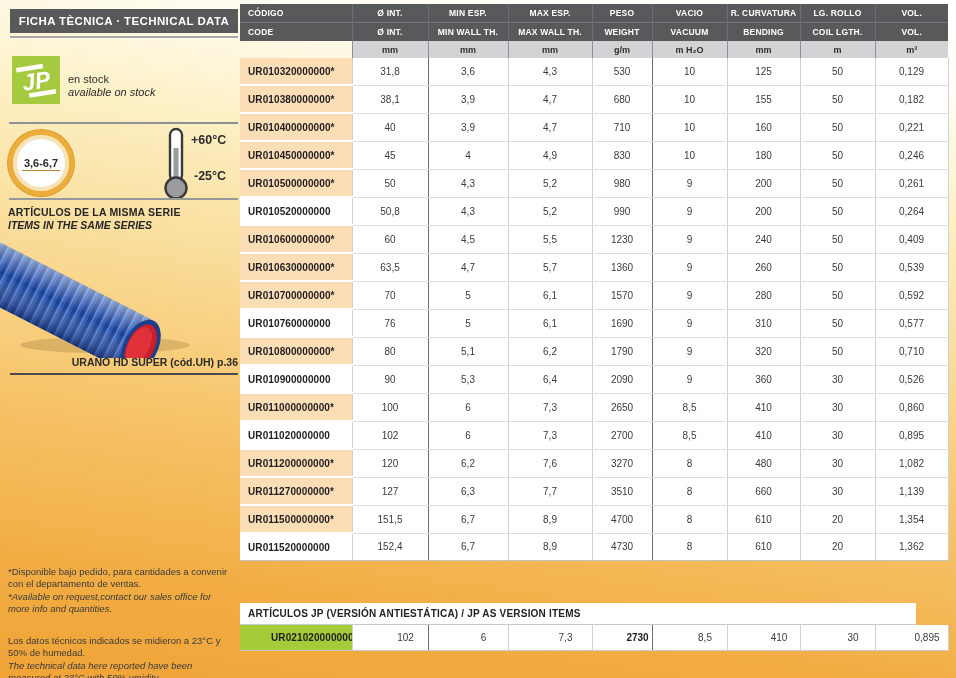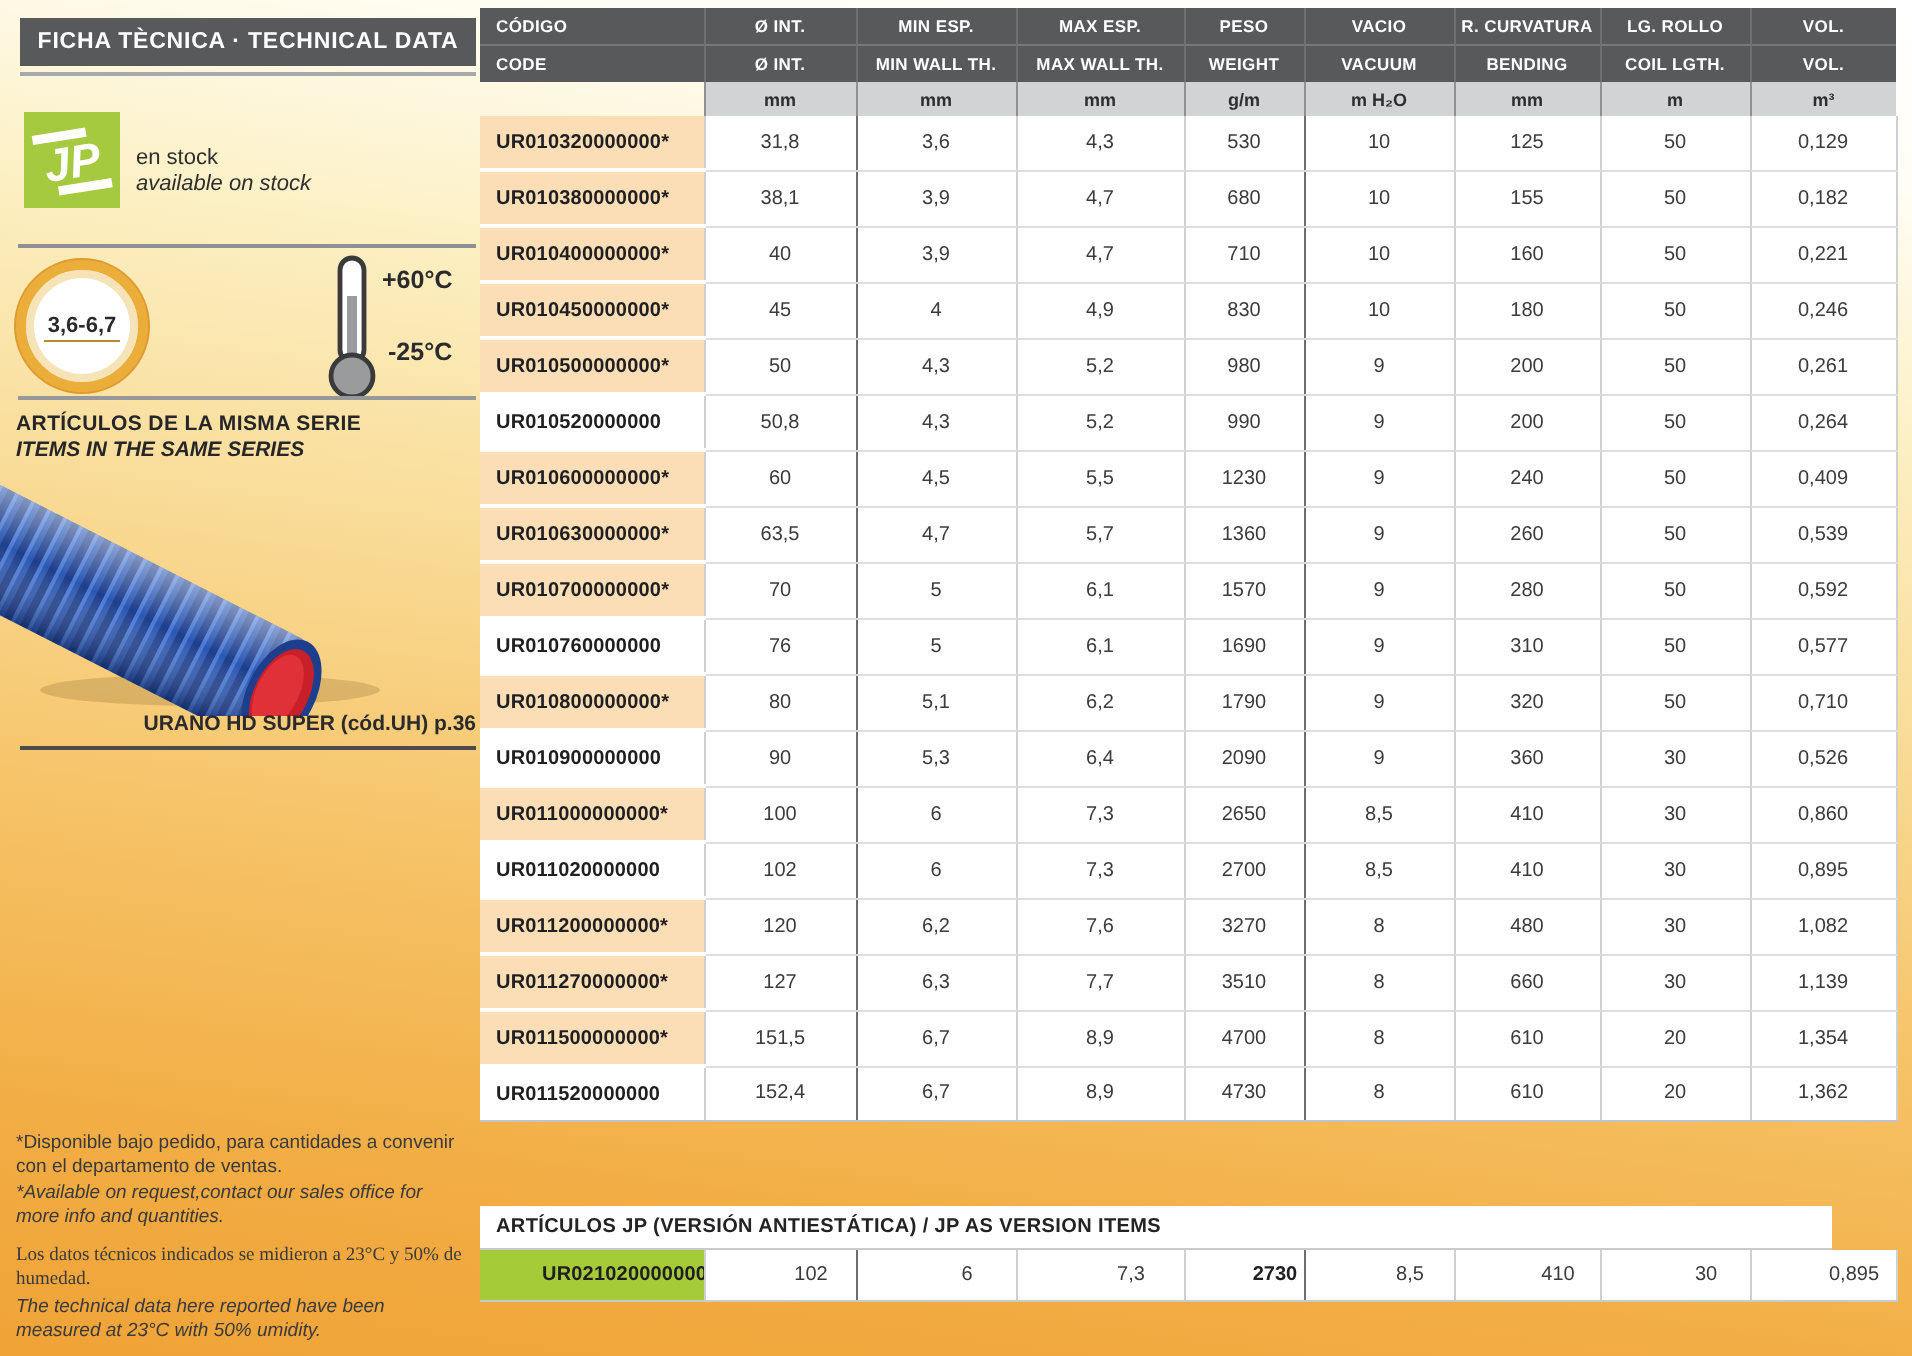--- a/index.html
+++ b/index.html
@@ -25,21 +25,21 @@
   .thermo{position:absolute;left:163px;top:126px;}
   .temp-high{position:absolute;left:191px;top:133px;font-size:12.5px;font-weight:bold;color:#2b2b2d;}
   .temp-low{position:absolute;left:194px;top:169px;font-size:12.5px;font-weight:bold;color:#2b2b2d;}
   .series-es{position:absolute;left:8px;top:206px;font-size:10.5px;font-weight:bold;color:#262628;letter-spacing:.2px;}
   .series-en{position:absolute;left:8px;top:219px;font-size:10.5px;font-weight:bold;font-style:italic;color:#262628;}
   .hose{position:absolute;left:0px;top:240px;}
   .caption{position:absolute;left:28px;top:356px;width:210px;text-align:right;
     font-size:10.5px;font-weight:bold;color:#2b2b2d;}
   .footnotes{position:absolute;left:8px;top:566px;width:226px;color:#3a3a3c;font-size:9.5px;line-height:11.5px;}
   .fn{margin:0 0 2px 0;}
-  .sp{margin-top:9px;font-family:Liberation Serif, serif;}
+  .sp{margin-top:21px;}
   
   .table-wrap{position:absolute;left:240px;top:4px;}
   table{border-collapse:collapse;table-layout:fixed;width:708px;}
   td{padding:0;overflow:hidden;white-space:nowrap;}
   .hrow td{background:var(--header-gray,#58595B);color:#fff;font-size:8.5px;font-weight:bold;
     height:18px;text-align:center;border-left:1px solid #6e6f72;letter-spacing:.2px;}
   .hrow td:first-child{text-align:left;padding-left:8px;border-left:none;}
   .hrow.h2 td{border-top:1px solid #77787b;}
   .units td{background:var(--units-gray,#D2D3D5);height:17px;font-size:9px;font-weight:bold;
     color:#2e2e30;text-align:center;border-left:1px solid #909194;}

